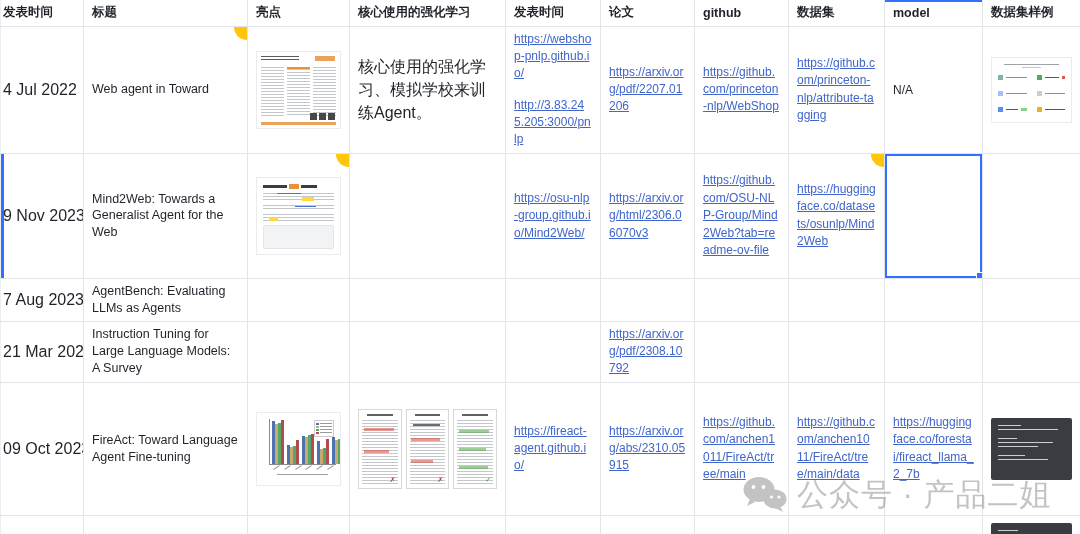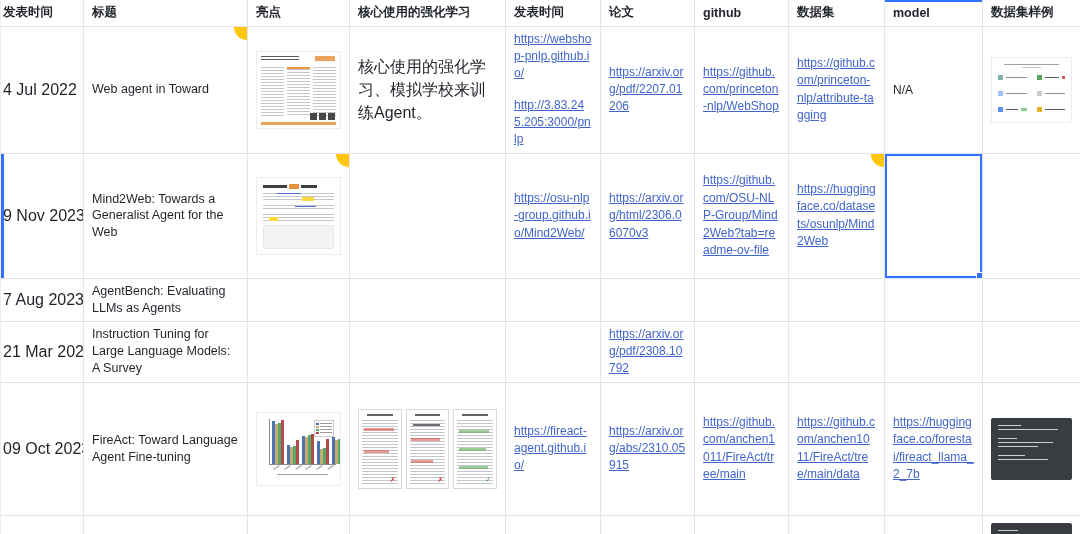--- a/index.html
+++ b/index.html
@@ -449,13 +449,32 @@
           <span class="cl" style="width:30%"></span>
                 <span class="cl" style="width:92%"></span>
 
         </div>
       </div>
     </td>
   </tr>
 </tbody>
     </table>
 
+<div class="watermark">
+  <span style="display:inline-flex">
+    <svg width="46" height="40" viewBox="0 0 46 40">
+      <g fill="#9c9c9c">
+        <ellipse cx="17" cy="14.5" rx="15.5" ry="12.5"></ellipse>
+        <path d="M8 24 L5 31 L13 27 Z"></path>
+        <ellipse cx="33" cy="24" rx="11.5" ry="9.5"></ellipse>
+        <path d="M38 31 L41 37 L33 33 Z"></path>
+      </g>
+      <g fill="#ffffff">
+        <circle cx="11.5" cy="12" r="1.9"></circle>
+        <circle cx="21.5" cy="12" r="1.9"></circle>
+        <circle cx="29.5" cy="22" r="1.6"></circle>
+        <circle cx="37" cy="22" r="1.6"></circle>
+      </g>
+    </svg>
+  </span>
+  <span class="wm-text">公众号 · 产品二姐</span>
 </div>
+</div>
 
 </body></html>

